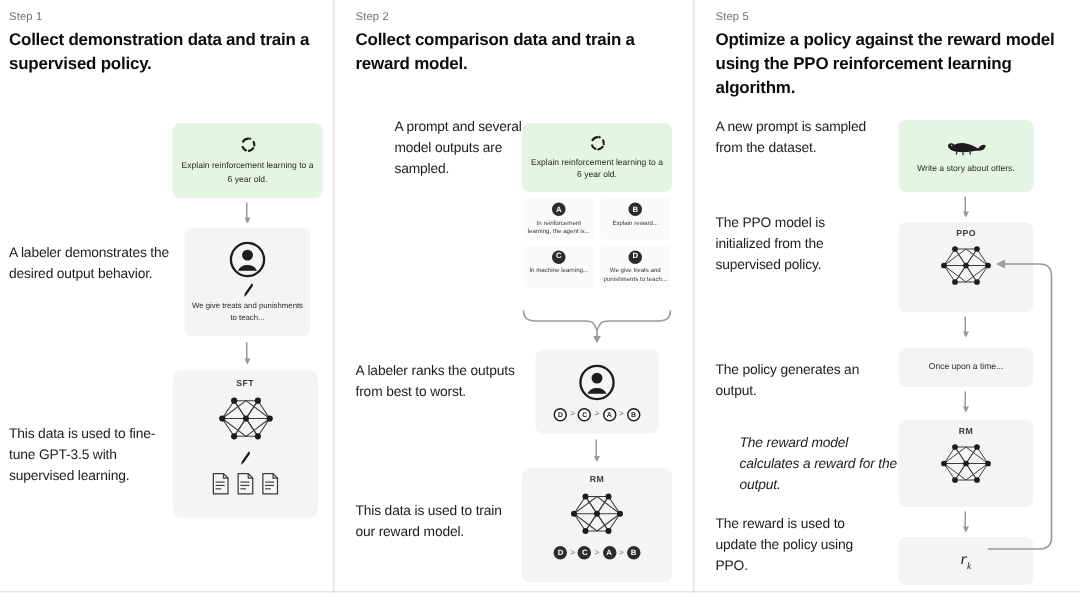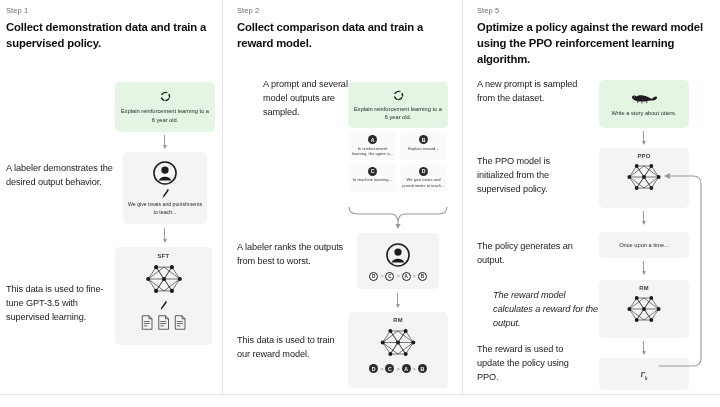--- a/index.html
+++ b/index.html
@@ -326,21 +326,21 @@
         <path d="M16 20 l-1 4 M24 21 l0 4 M33 20 l1 4" stroke="#1c1c1e" stroke-width="1.6" fill="none"></path>
       </svg>
       <div class="node-text">Write a story about otters.</div>
     </div>
 
     <div class="arrow" style="left:169px; top:131px; height:13px;">
       <div class="shaft"></div>
         <div class="head"></div>
     </div>
 
-    <div class="row" style="left:6px; top:155px;">
+    <div class="row" style="left:6px; top:142px;">
       <div class="caption caption-w3">The PPO model is initialized from the supervised policy.</div>
     </div>
     <div class="node" style="position:absolute; left:128px; top:148px; width:90px; height:60px; gap:0px; justify-content:flex-start; padding-top:5px;">
       <div class="node-label">PPO</div>
       <svg class="ico" width="44" height="36" viewBox="0 0 60 48">
         <g stroke="#3a3a3c" stroke-width="0.9" fill="none">
           <path d="M10 24 L20 9 L40 9 L50 24 L40 39 L20 39 Z"></path>
           <path d="M10 24 L30 9 M10 24 L30 39 M50 24 L30 9 M50 24 L30 39"></path>
           <path d="M20 9 L30 24 M40 9 L30 24 M20 39 L30 24 M40 39 L30 24"></path>
           <path d="M20 9 L40 39 M40 9 L20 39 M10 24 L50 24"></path>

